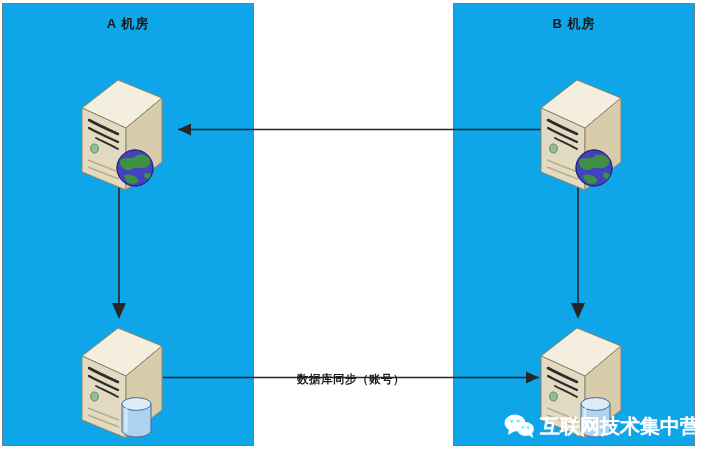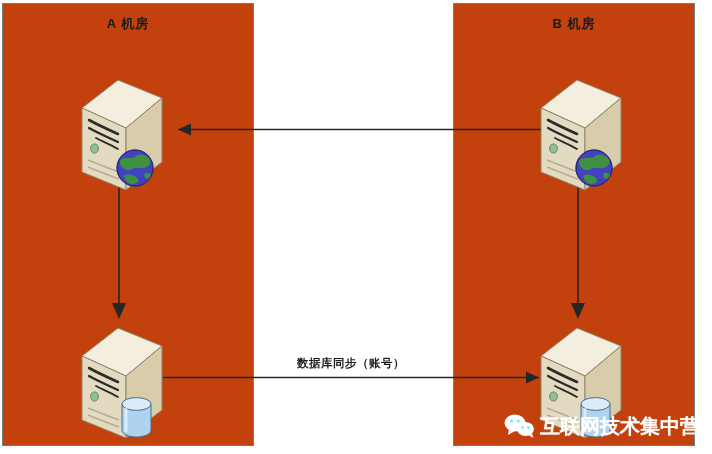--- a/index.html
+++ b/index.html
@@ -10,21 +10,21 @@
   #canvas {
     position: relative;
     width: 712px;
     height: 454px;
     background: #ffffff;
     font-family: "Liberation Sans", "DejaVu Sans", sans-serif;
     overflow: hidden;
   }
   .room-box {
     position: absolute;
-    background: #c2410c;
+    background: #0ea5e9;
     border: 1px solid #6E7E84;
     box-sizing: border-box;
   }
   #room-a { left: 2px;   top: 3px; width: 252px; height: 443px; }
   #room-b { left: 453px; top: 3px; width: 242px; height: 443px; }
 
   .room-title {
     position: absolute;
     top: 11px;
     width: 100%;
@@ -210,21 +210,21 @@
       <path d="M14,95 C24,99 34,103 45,107" stroke="#b9ad90" stroke-width="1.6" fill="none"></path>
       <g>
         <path d="M48,84 L48,110 C48,114.4 55.2,117 62.5,117 C69.8,117 77,114.4 77,110 L77,84 Z" fill="#AFD2F0" stroke="#4a6a8a" stroke-width="1"></path>
         <ellipse cx="62.5" cy="84" rx="14.5" ry="6.4" fill="#DCEBF9" stroke="#4a6a8a" stroke-width="1"></ellipse>
         <path d="M52,88 L52,112" stroke="#ffffff" stroke-width="3" opacity="0.55"></path>
       </g>
     </svg>
   </div>
 
 
-  <div class="edge-label" style="left:297px; top:356px;">数据库同步（账号）</div>
+  <div class="edge-label" style="left:297px; top:372px;">数据库同步（账号）</div>
 
   <div id="watermark">
     <svg width="34" height="26" viewBox="0 0 34 26">
       <ellipse cx="12" cy="10" rx="10.5" ry="8.6" fill="#ffffff"></ellipse>
       <polygon points="6,16 5,22 11,18.5" fill="#ffffff"></polygon>
       <circle cx="8.6" cy="8" r="1.6" fill="#5CF5F5"></circle>
       <circle cx="15.2" cy="8" r="1.6" fill="#5CF5F5"></circle>
       <ellipse cx="22.5" cy="16" rx="8.4" ry="6.9" fill="#ffffff"></ellipse>
       <polygon points="29,20.5 30.5,25 26,22.5" fill="#ffffff"></polygon>
       <circle cx="19.6" cy="14.6" r="1.3" fill="#5CF5F5"></circle>

